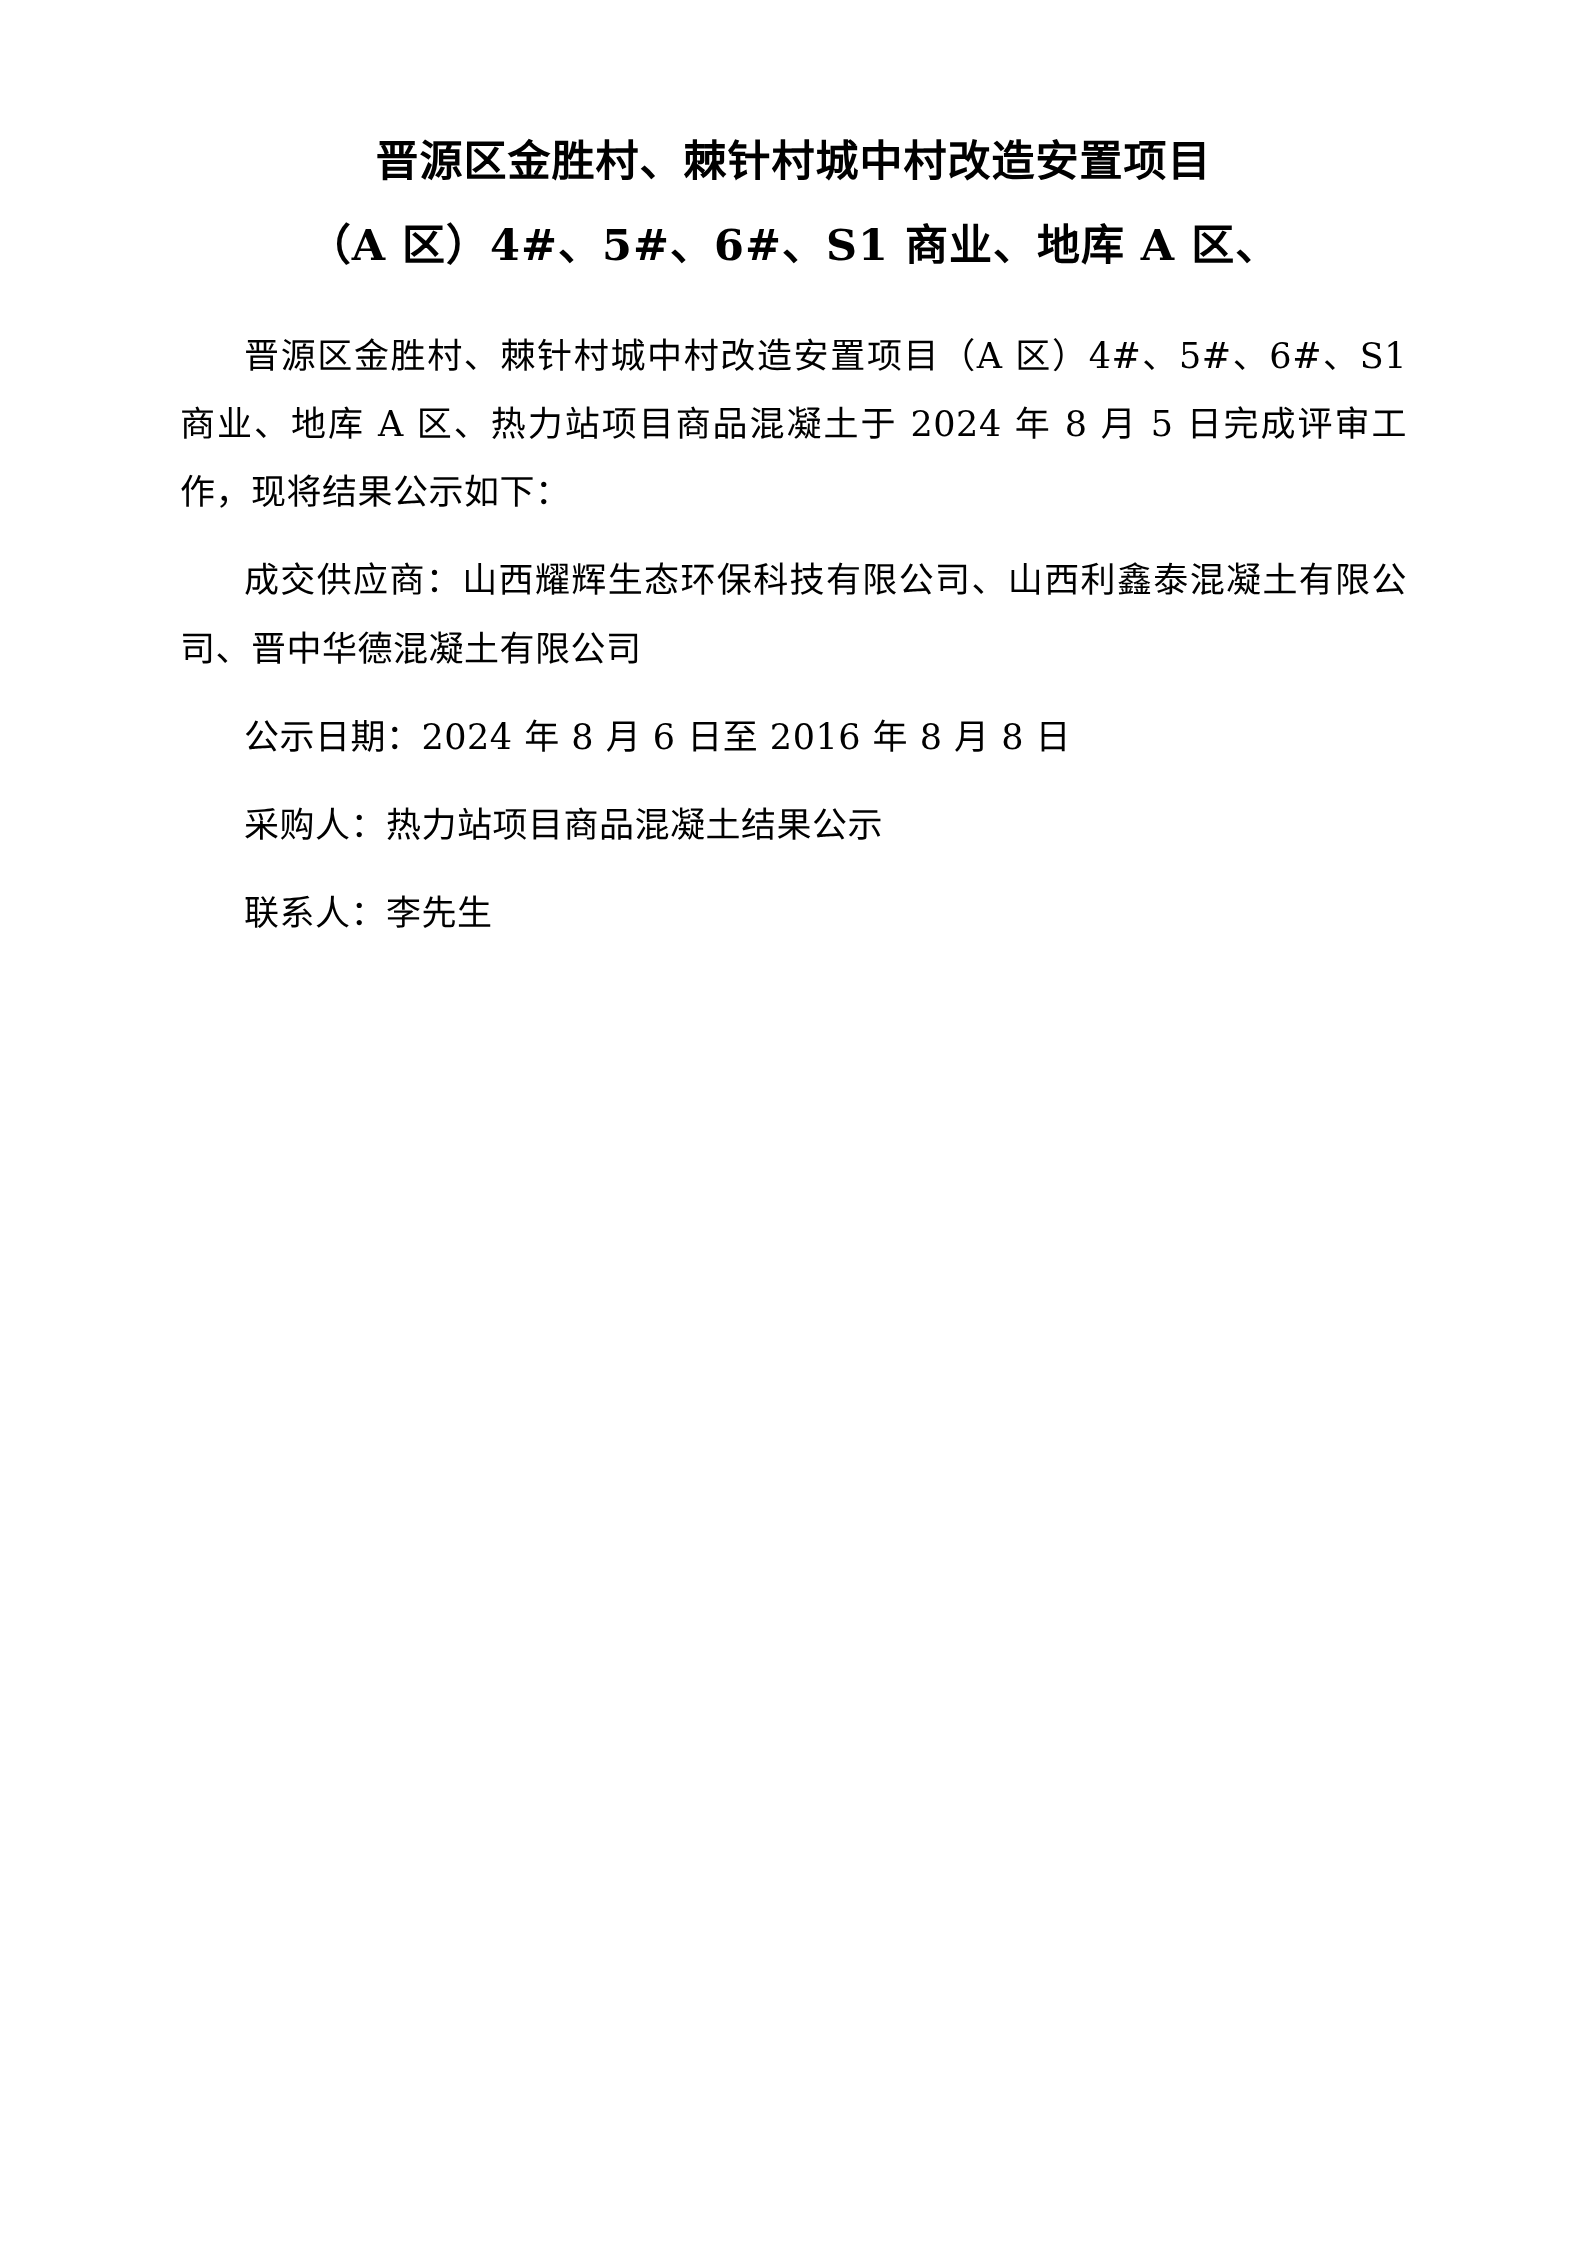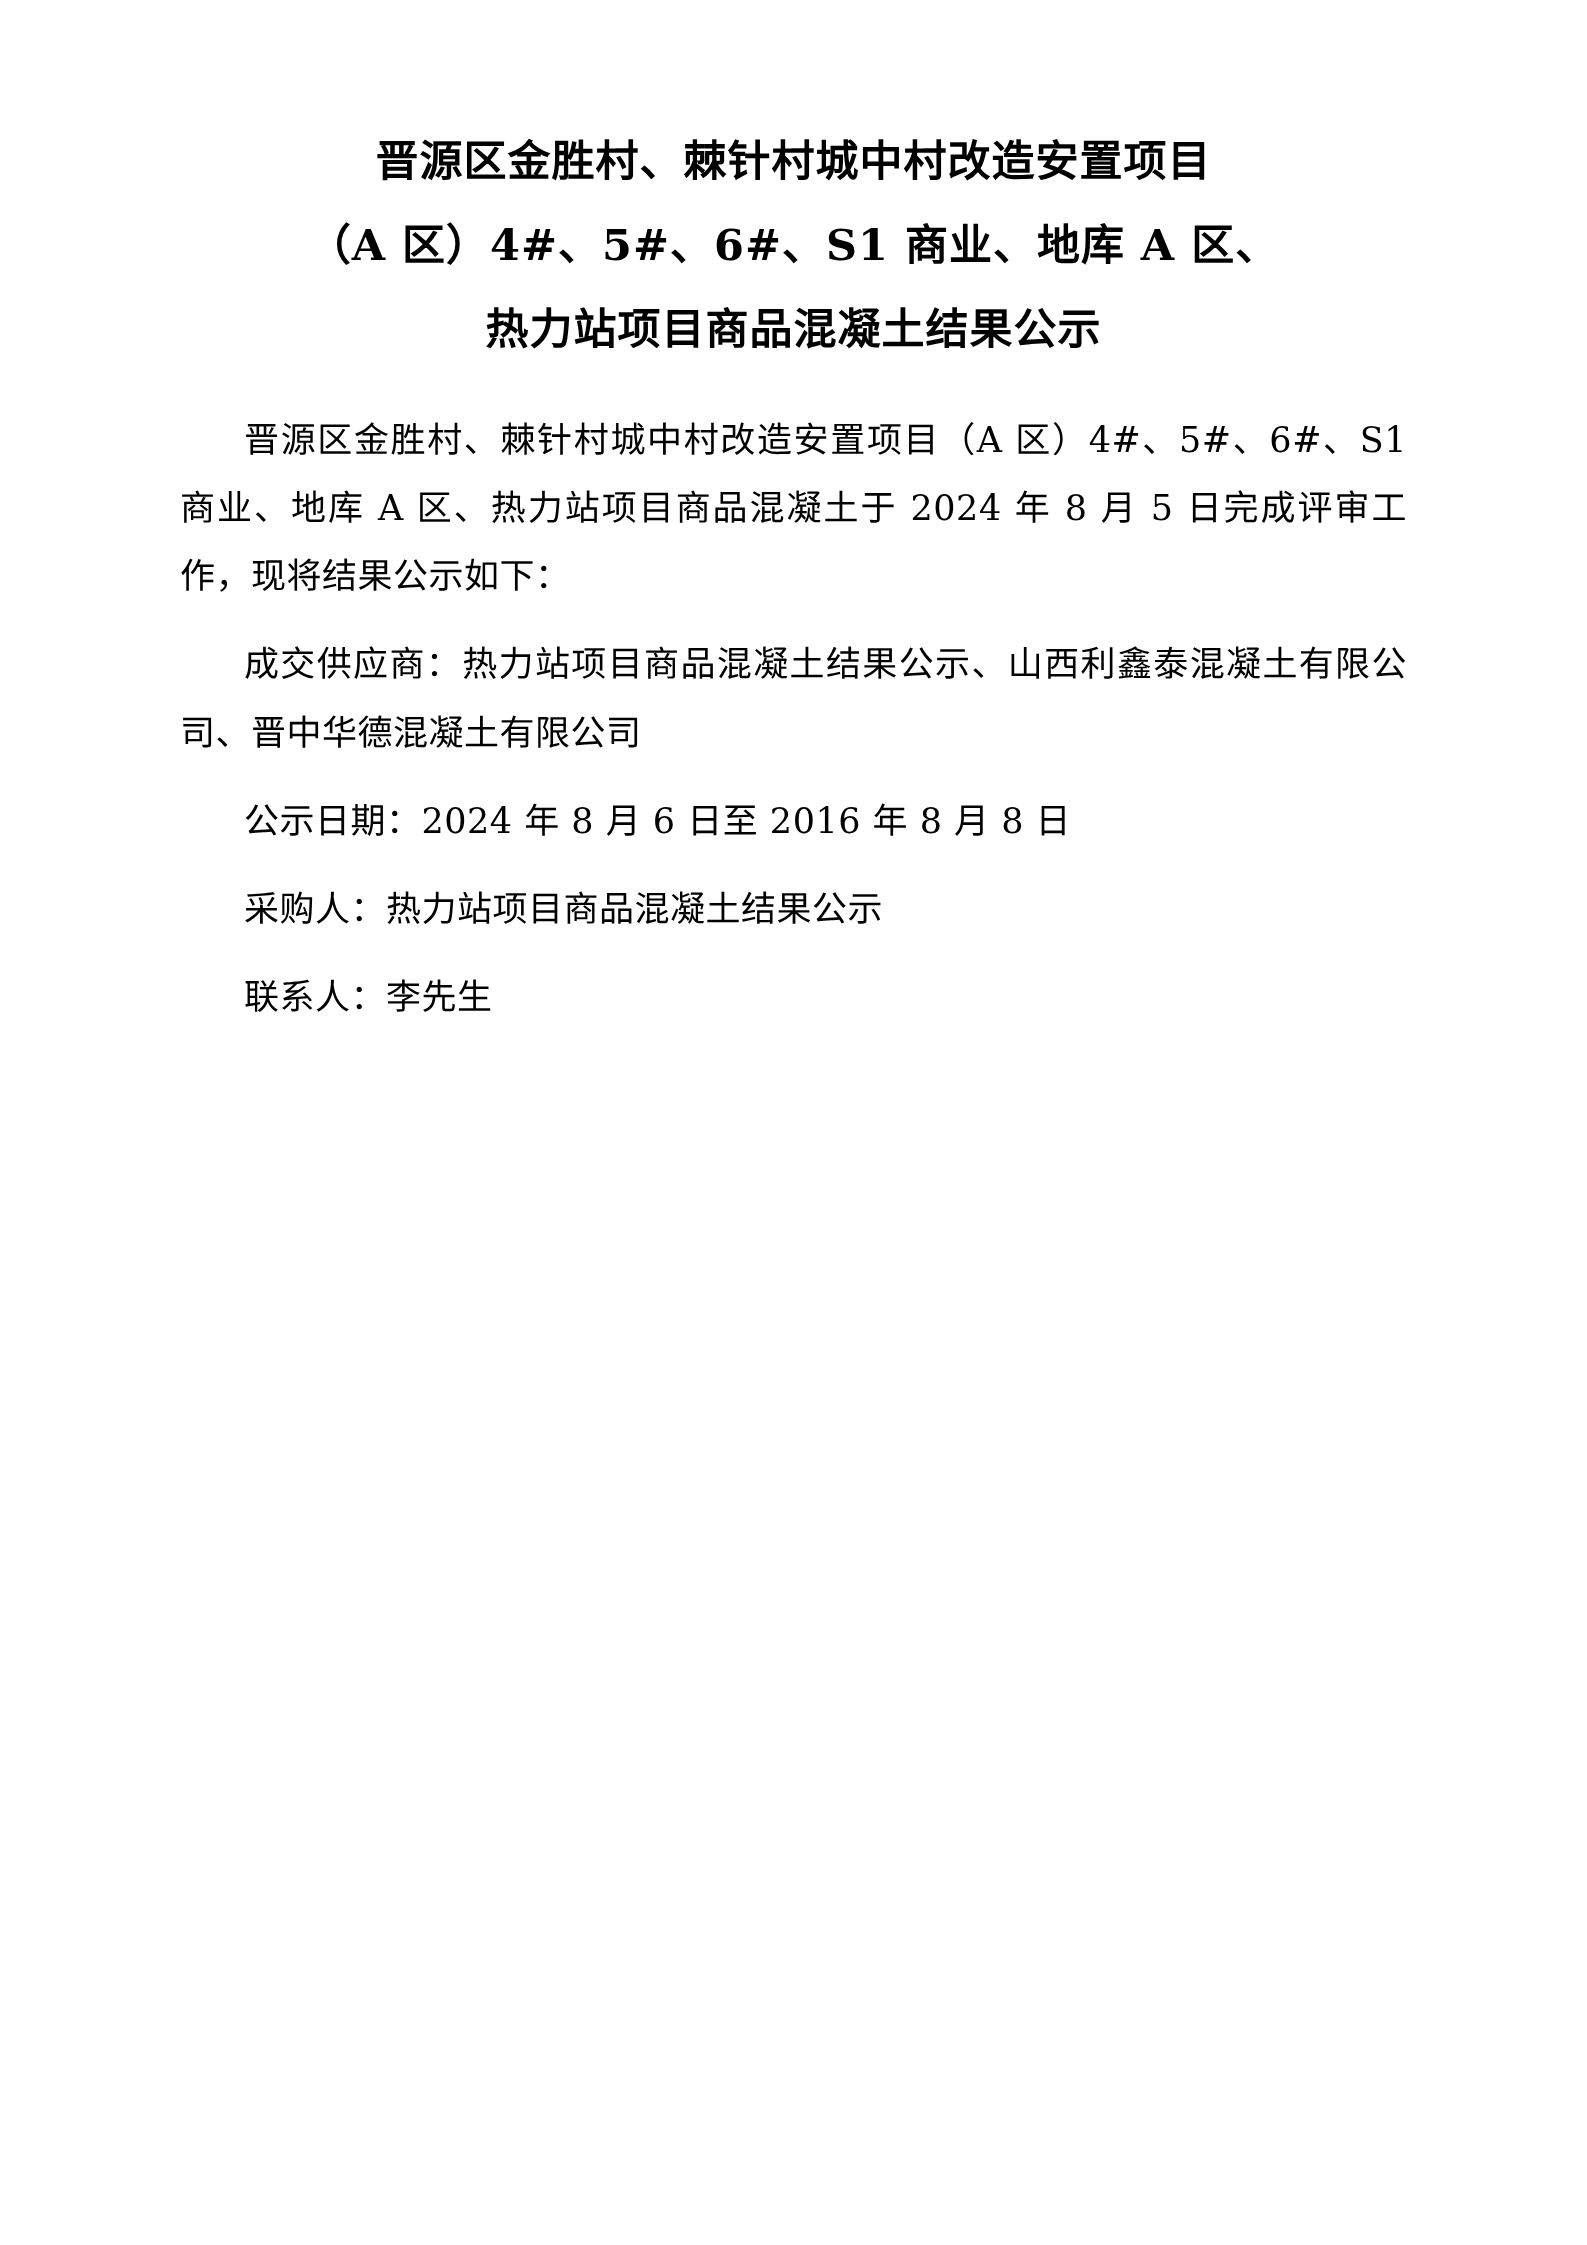--- a/index.html
+++ b/index.html
@@ -54,24 +54,23 @@
   }
 </style>
 </head>
 <body>
 
 <div class="page">
 
   <h1 class="doc-title">
     <span class="line">晋源区金胜村、棘针村城中村改造安置项目</span>
     <span class="line">（A 区）4#、5#、6#、S1 商业、地库 A 区、</span>
-    <span class="line">热力站项目商品混凝土结果公示</span>
   </h1>
 
   <div class="body-block">
     <p class="para indent">晋源区金胜村、棘针村城中村改造安置项目（A 区）4#、5#、6#、S1 商业、地库 A 区、热力站项目商品混凝土于 2024 年 8 月 5 日完成评审工作，现将结果公示如下：</p>
-    <p class="para indent">成交供应商：热力站项目商品混凝土结果公示、山西利鑫泰混凝土有限公司、晋中华德混凝土有限公司</p>
+    <p class="para indent">成交供应商：山西耀辉生态环保科技有限公司、山西利鑫泰混凝土有限公司、晋中华德混凝土有限公司</p>
     <p class="para indent">公示日期：2024 年 8 月 6 日至 2016 年 8 月 8 日</p>
     <p class="para indent">采购人：热力站项目商品混凝土结果公示</p>
     <p class="para indent tight">联系人：李先生</p>
   </div>
 
 </div>
 
 </body></html>

